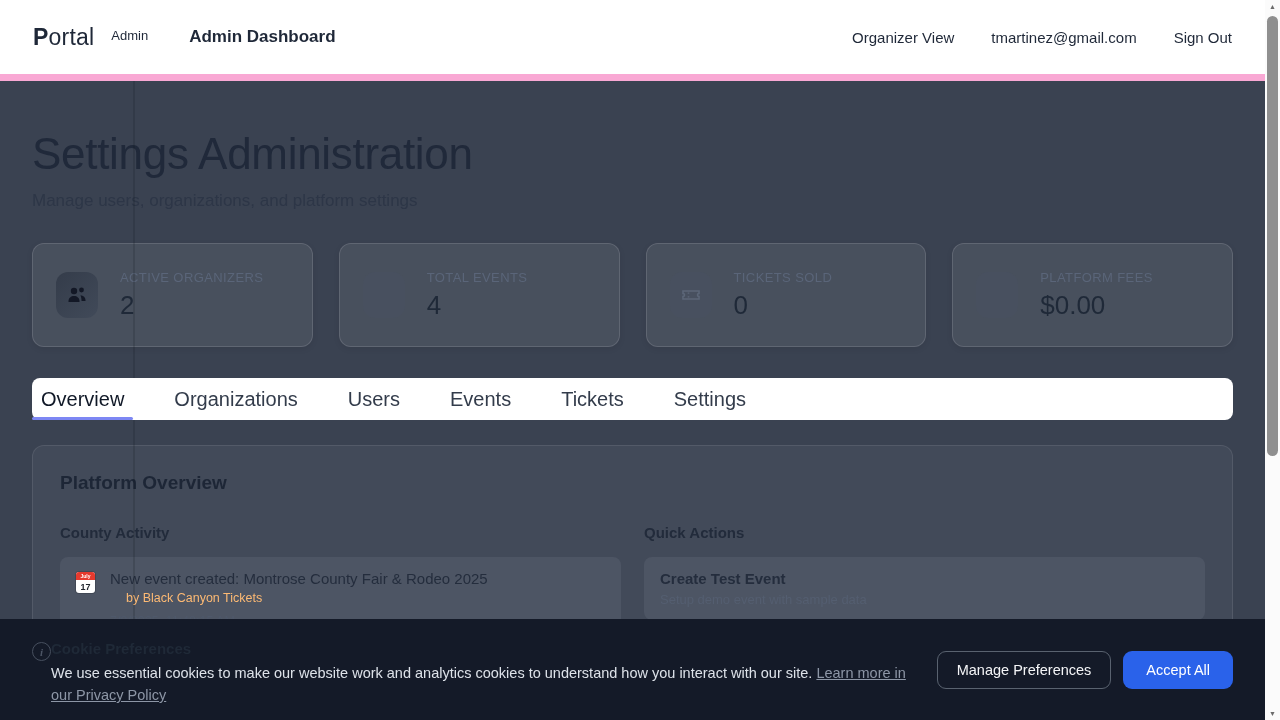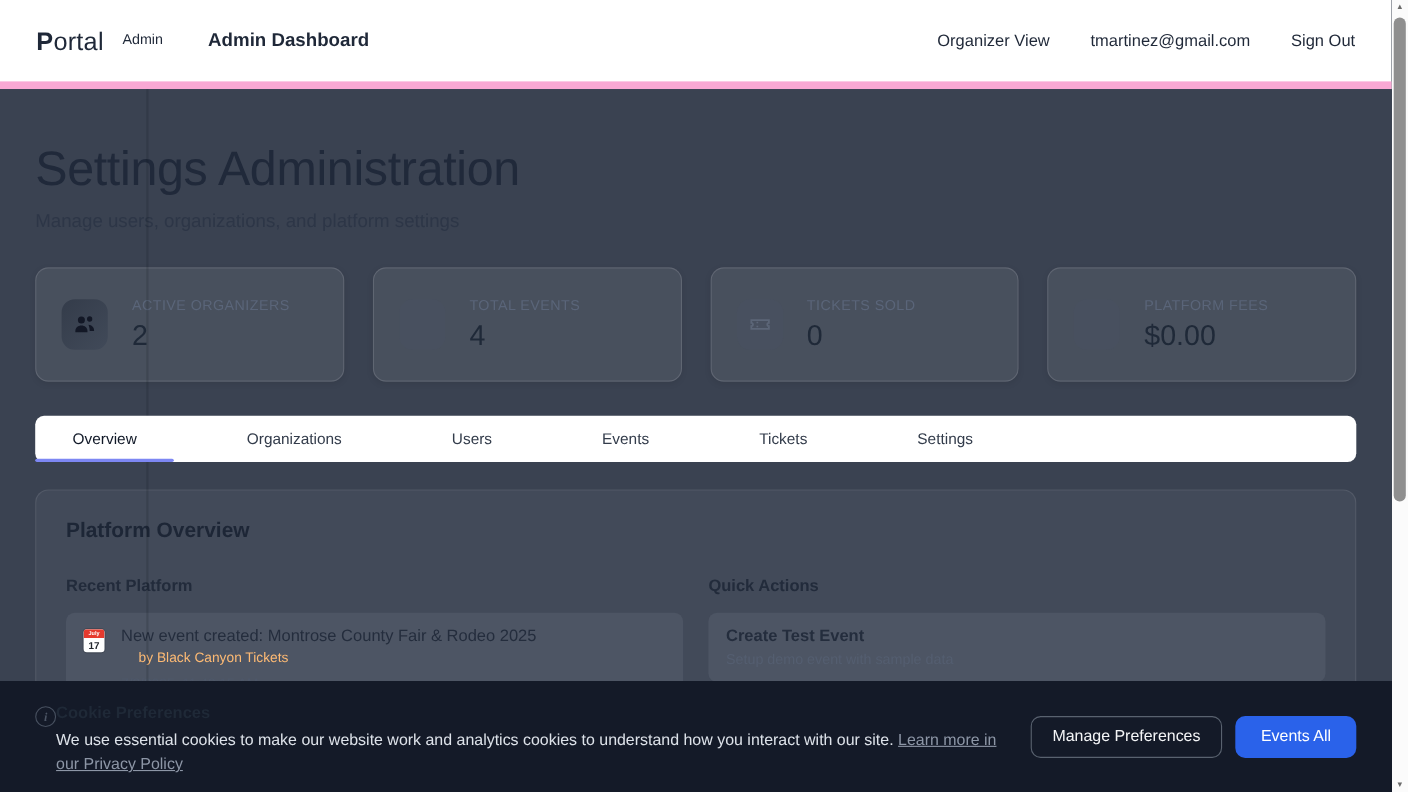--- a/index.html
+++ b/index.html
@@ -35,22 +35,22 @@
                display:flex; align-items:center; justify-content:center; }
   .tile-dark  { background:linear-gradient(135deg,#343c4a,#414a59); }
   .tile-plain { background:#48505f; }
   .stat-label { font-size:13px; color:#5a6579; letter-spacing:0.4px; }
   .stat-value { font-size:26px; color:#1f2938; font-weight:500; margin-top:5px; }
 
   
   .tab-strip { position:relative; z-index:5; margin-top:31px; height:42px;
                background:#ffffff; border-radius:8px; display:flex; align-items:stretch;
                gap:32px; padding:0; }
-  .tab { position:relative; display:flex; align-items:center; padding:0 34px;
-         font-size:14px; color:#333c4b; cursor:pointer; white-space:nowrap; }
+  .tab { position:relative; display:flex; align-items:center; padding:0 9px;
+         font-size:20px; color:#333c4b; cursor:pointer; white-space:nowrap; }
   .tab.active { color:#101827; }
   .tab.active::after { content:""; position:absolute; left:0; right:0; bottom:0;
                        height:3px; background:#7d87f3; border-radius:2px; }
 
   
   .content-card { margin-top:25px; height:400px; background:#424a59;
                   border:1px solid rgba(255,255,255,0.09); border-radius:12px;
                   padding:26px 27px; }
   .content-title { font-size:19px; font-weight:600; color:#1d2636; }
   .columns { display:grid; grid-template-columns:1fr 1fr; gap:23px; margin-top:30px; }
@@ -178,21 +178,21 @@
       <div class="tab">Events</div>
       <div class="tab">Tickets</div>
       <div class="tab">Settings</div>
     </div>
 
     <div class="content-card">
       <div class="content-title">Platform Overview</div>
       <div class="columns">
 
         <div>
-          <div class="col-heading">Recent Platform</div>
+          <div class="col-heading">County Activity</div>
           <div class="activity-item">
             <div class="cal-icon">
               <div class="cal-top">July</div>
               <div class="cal-day">17</div>
             </div>
             <div>
               <div class="activity-title">New event created: Montrose County Fair &amp; Rodeo 2025</div>
               <div class="activity-byline">by Black Canyon Tickets</div>
               <div class="activity-timestamp">7/8/2025, 11:48:15 AM</div>
             </div>
@@ -214,21 +214,21 @@
 </div>
 
 <div class="cookie-banner">
   <div class="info-icon">i</div>
   <div class="banner-text">
     <div class="banner-heading">Cookie Preferences</div>
     <div class="banner-message"><span>We use essential cookies to make our website work and analytics cookies to understand how you interact with our site.</span> <a class="banner-link">Learn more in our Privacy Policy</a></div>
   </div>
   <div class="banner-buttons">
     <button class="btn btn-outline">Manage Preferences</button>
-    <button class="btn btn-primary">Events All</button>
+    <button class="btn btn-primary">Accept All</button>
   </div>
 </div>
 
 <div class="scrollbar">
   <div class="scroll-arrow arrow-up">▲</div>
   <div class="scroll-thumb"></div>
   <div class="scroll-arrow arrow-down">▼</div>
 </div>
 
 </body></html>

